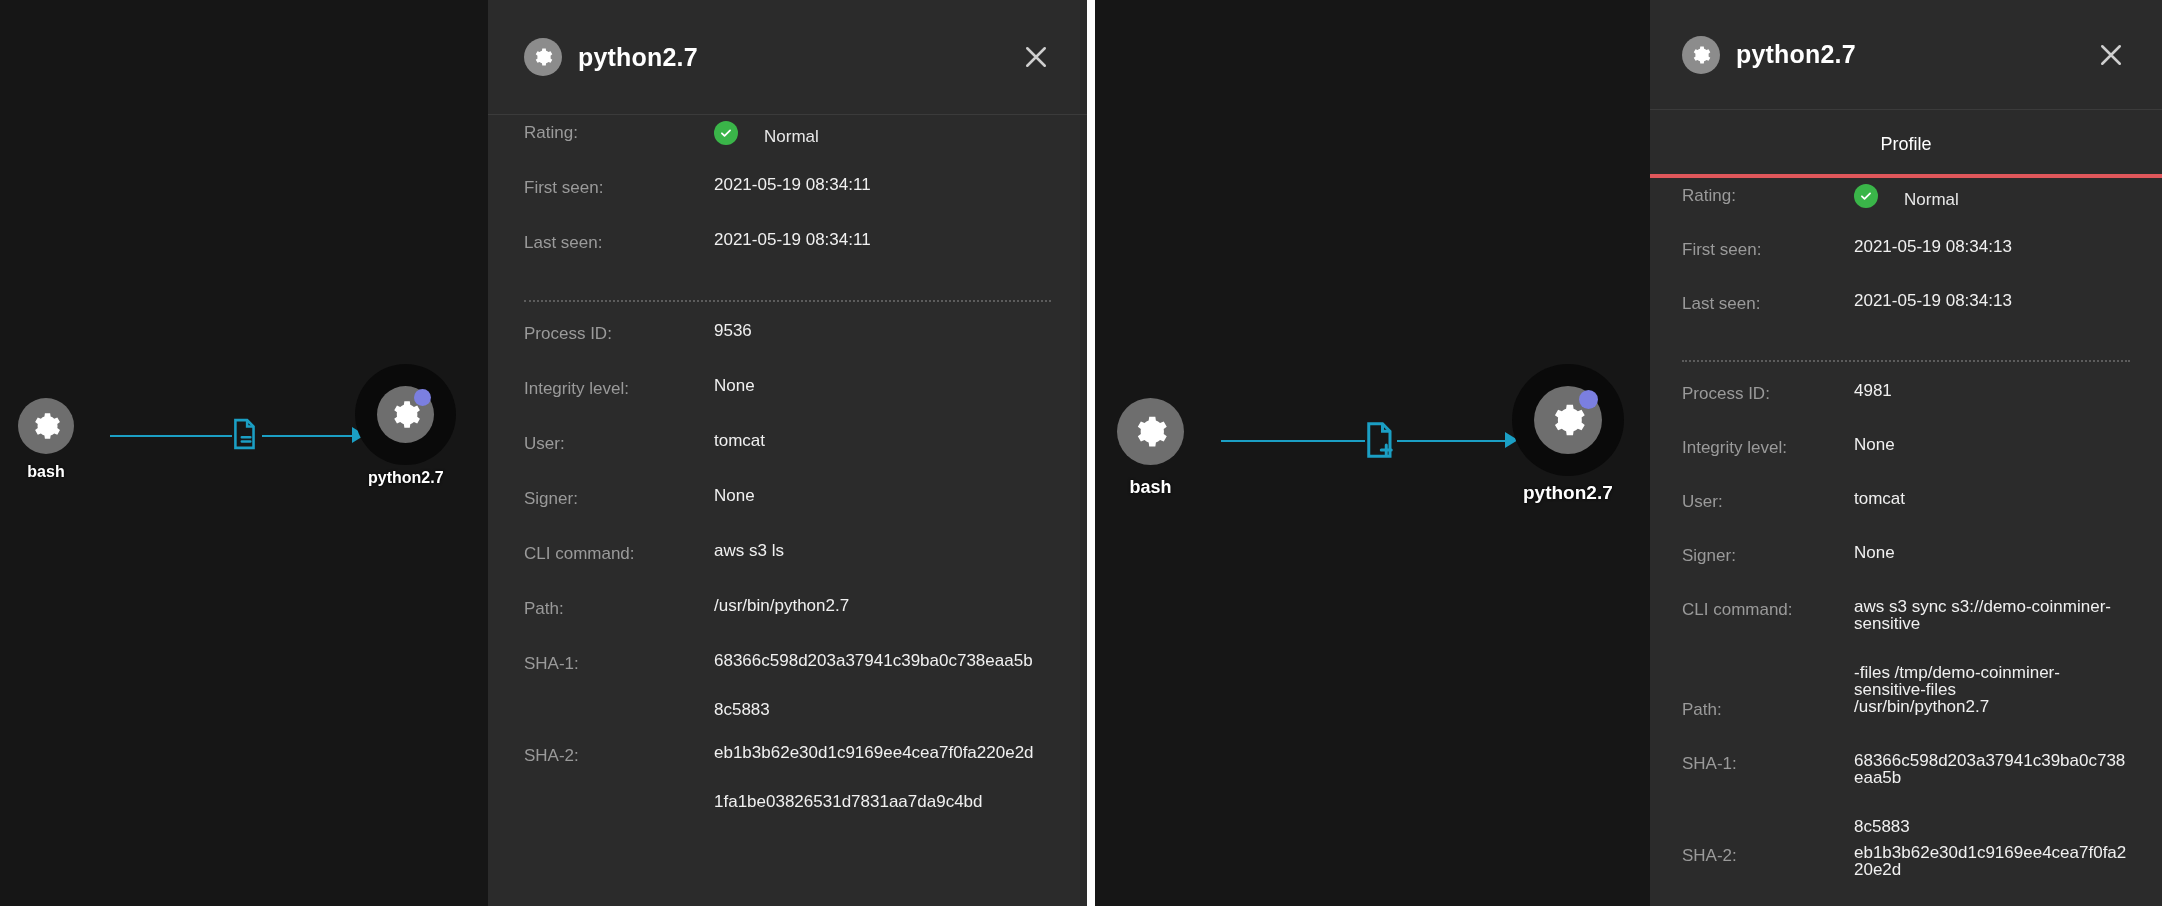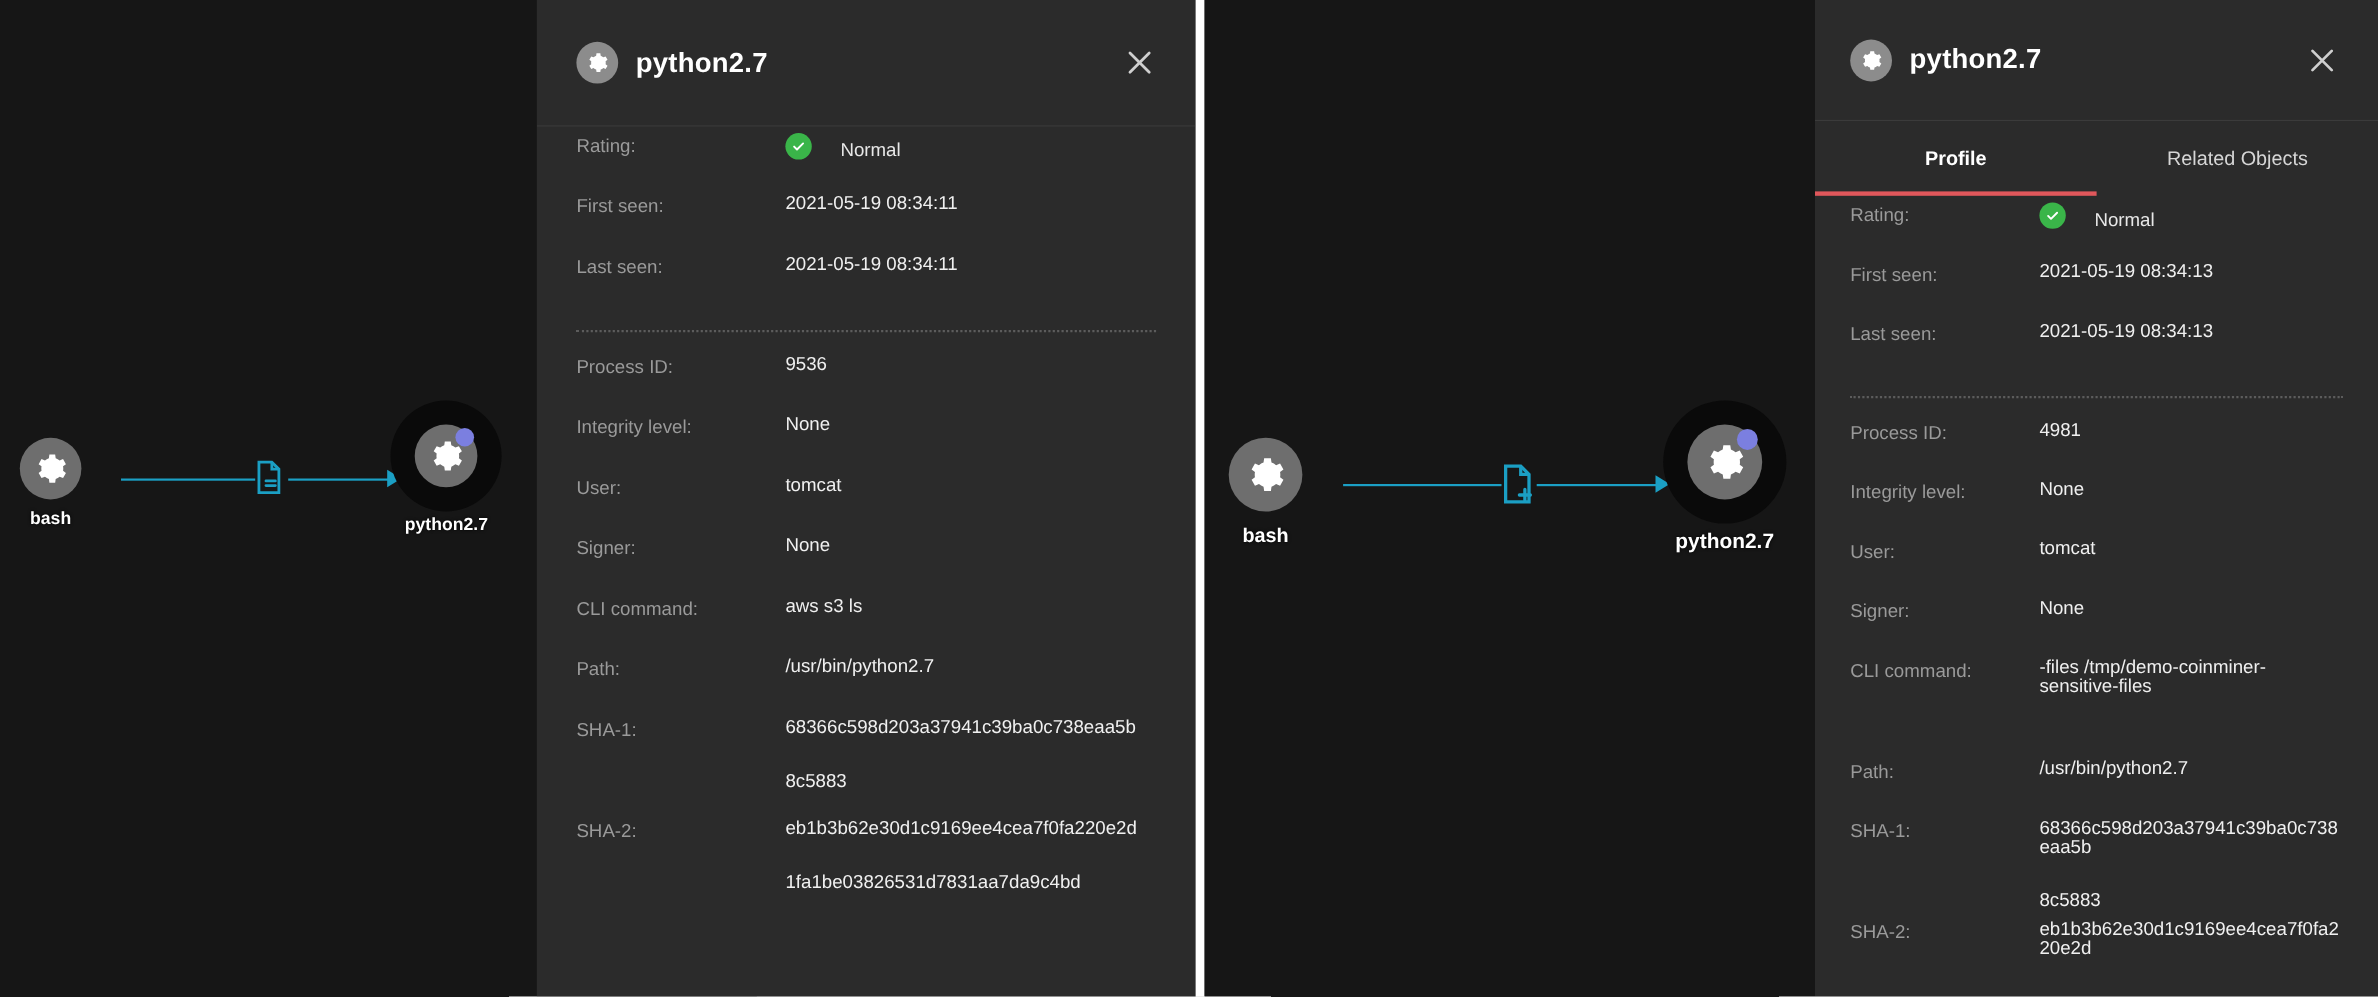--- a/index.html
+++ b/index.html
@@ -145,21 +145,21 @@
     display: flex;
     align-items: center;
     justify-content: center;
     color: #d6d6d6;
     font-size: 18px;
     cursor: pointer;
     position: relative;
   }
   .tab.active {
     color: #ffffff;
-    font-weight: bold;
+    font-weight: normal;
   }
   .tab.active::after {
     content: "";
     position: absolute;
     left: 0; right: 0; bottom: 0;
     height: 4px;
     background: #e0575b;
   }
 
   
@@ -397,21 +397,20 @@
         <span class="hdr-title">python2.7</span>
         <span class="close-btn">
           <svg width="30" height="30" viewBox="0 0 24 24">
             <path d="M5 5l14 14M19 5L5 19" stroke="#cfcfcf" stroke-width="2" stroke-linecap="round"></path>
           </svg>
         </span>
       </div>
 
       <div class="tabs">
         <div class="tab active">Profile</div>
-        <div class="tab">Related Objects</div>
       </div>
 
       <div class="rows">
         <div class="row withstatus">
           <div class="row-label">Rating:</div>
           <div class="row-value">
             <span class="status-dot">
               <svg width="14" height="14" viewBox="0 0 24 24">
                   <path d="M5 12.5l4.5 4.5L19 7.5" fill="none" stroke="#ffffff" stroke-width="3" stroke-linecap="round" stroke-linejoin="round"></path>
                 </svg>
@@ -448,20 +447,21 @@
         </div>
 
         <div class="row">
           <div class="row-label">Signer:</div>
           <div class="row-value">None</div>
         </div>
 
         <div class="row" style="min-height:92px;">
           <div class="row-label">CLI command:</div>
           <div class="row-value" style="word-break:normal;">
+            <span class="vline">aws s3 sync s3://demo-coinminer-sensitive</span>
             <span class="vline">-files /tmp/demo-coinminer-sensitive-files</span>
           </div>
         </div>
 
         <div class="row">
           <div class="row-label">Path:</div>
           <div class="row-value">/usr/bin/python2.7</div>
         </div>
 
         <div class="row" style="min-height:92px;">

